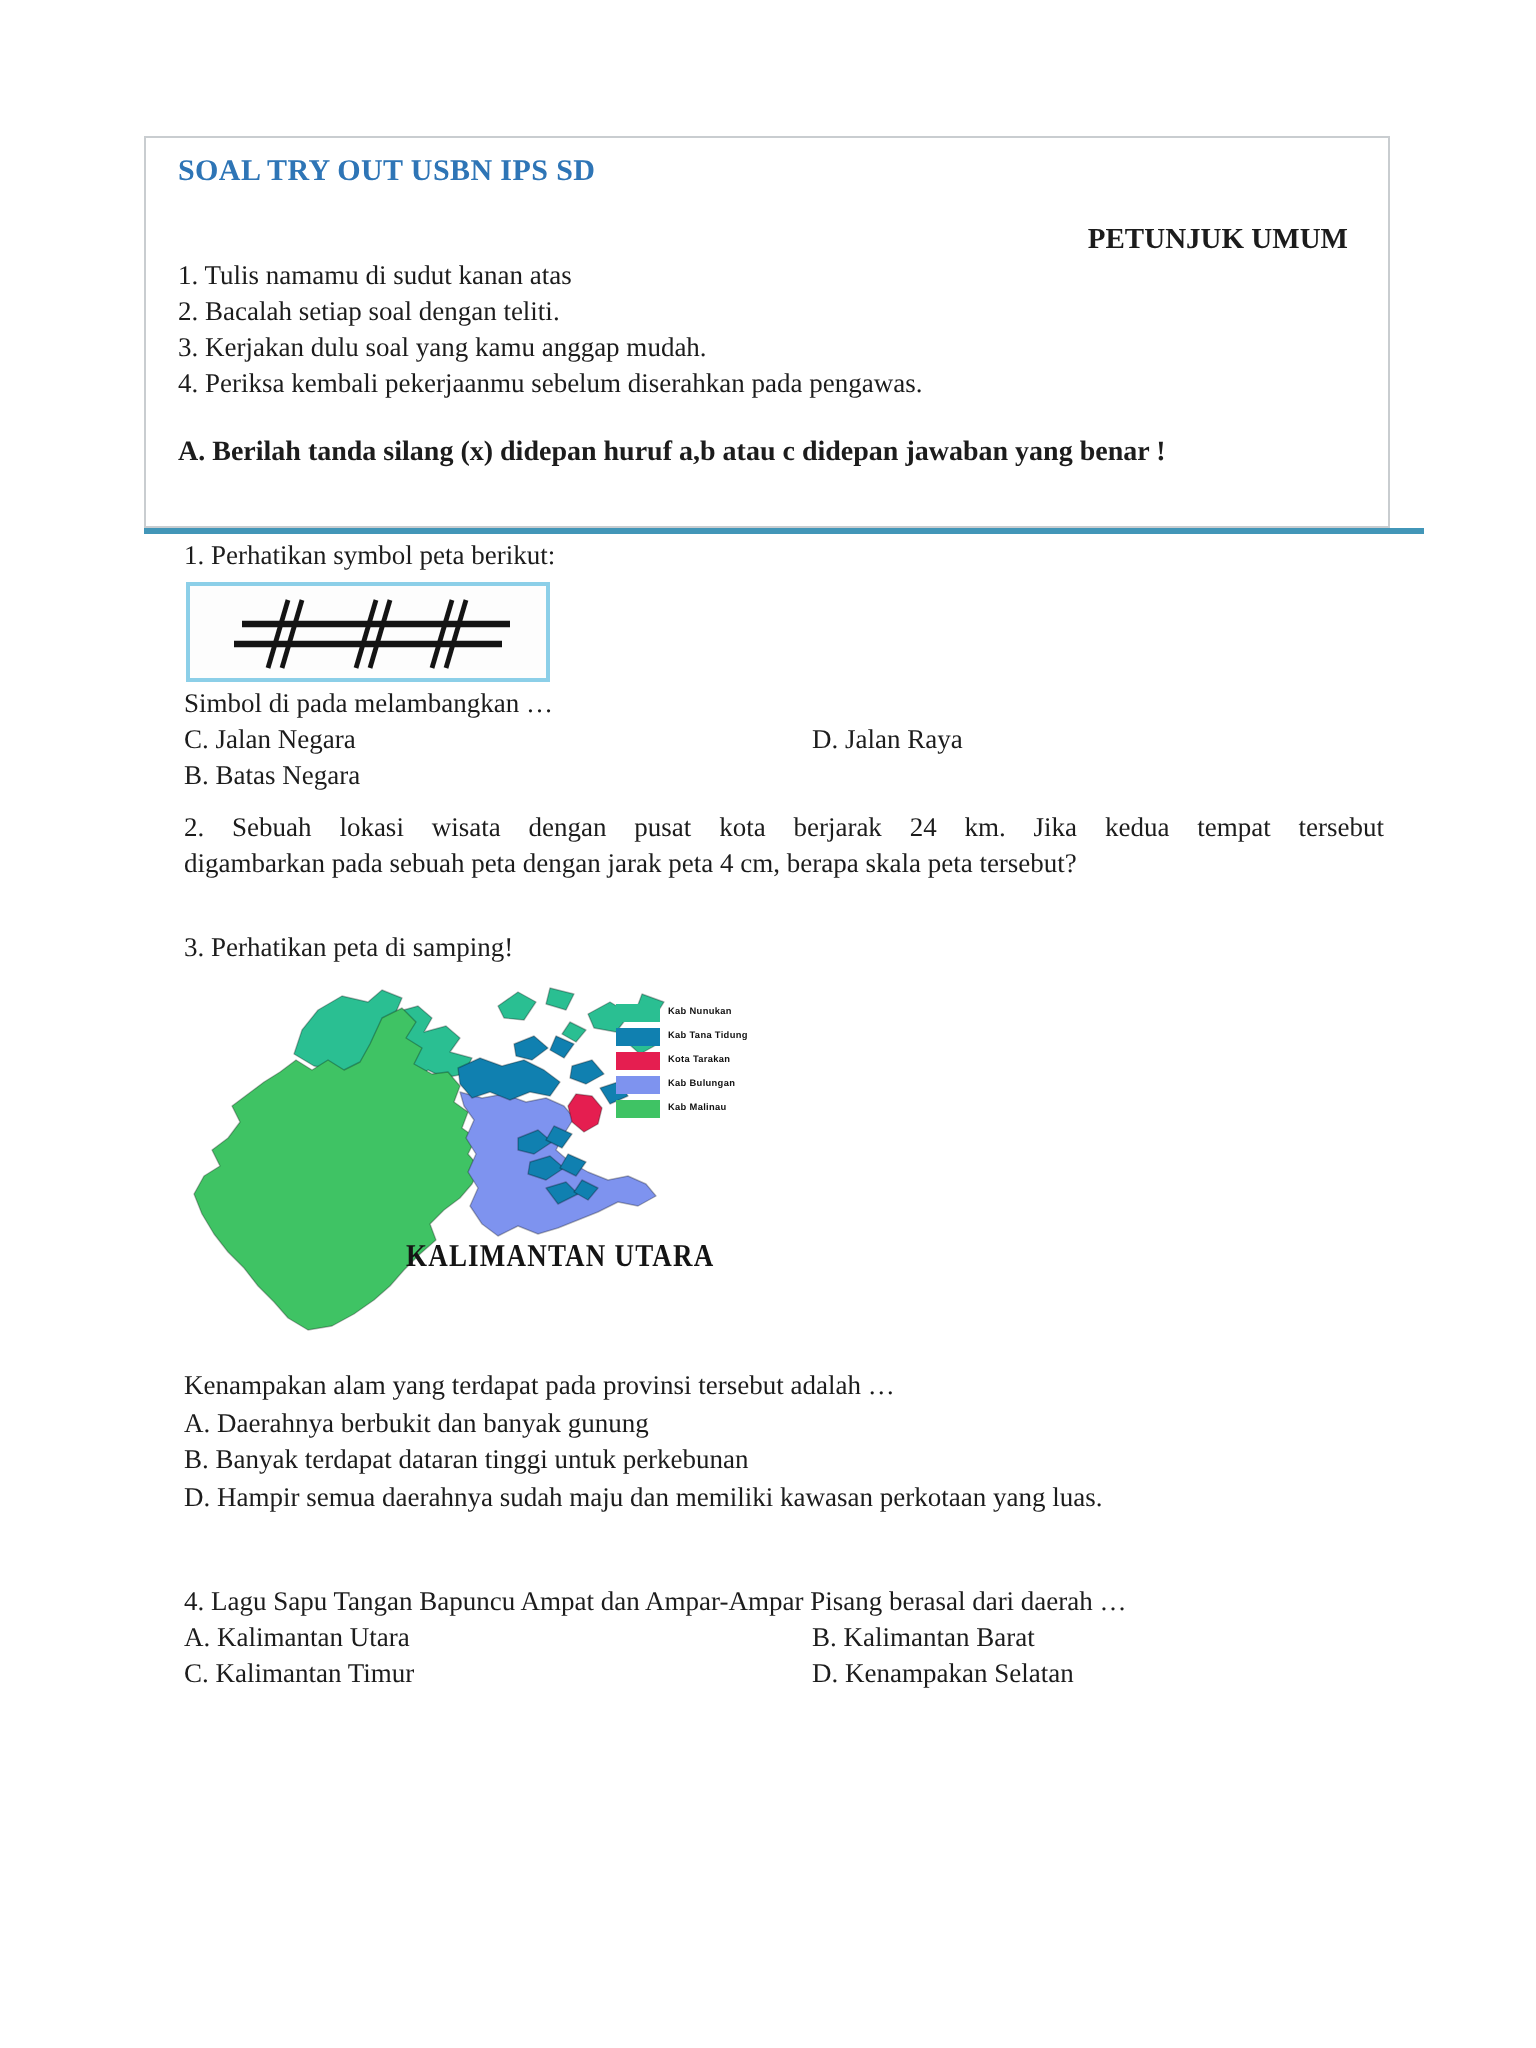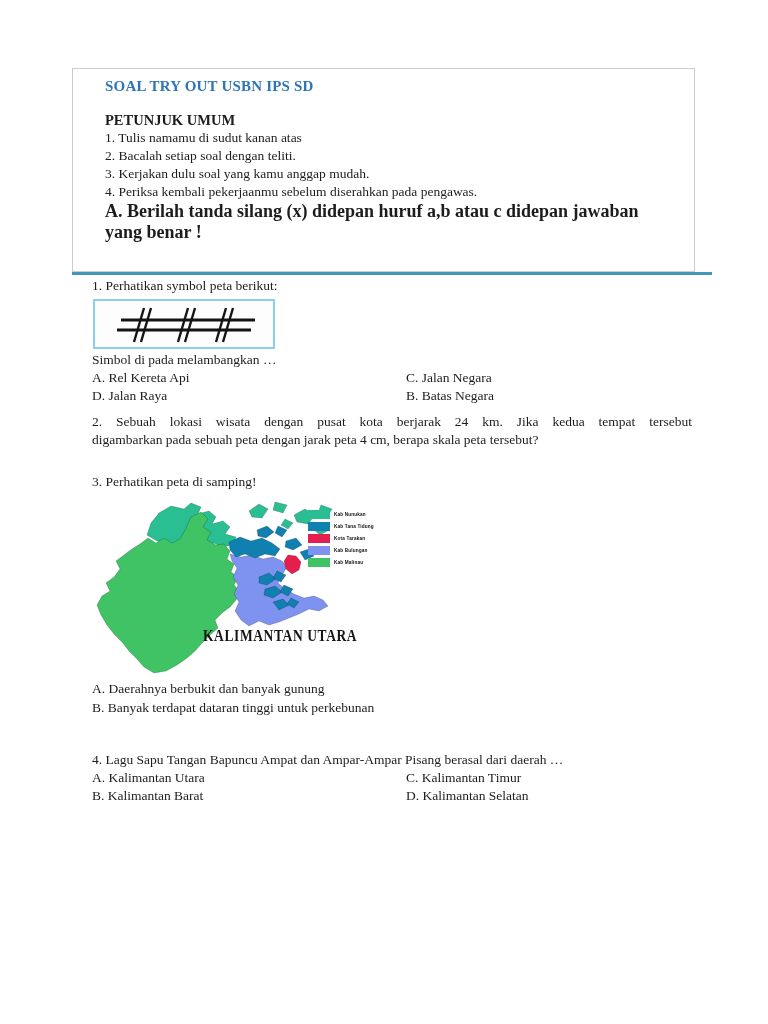--- a/index.html
+++ b/index.html
@@ -3,26 +3,26 @@
 <meta charset="utf-8">
 <style>
   html,body{margin:0;padding:0;}
   body{
     width:768px;height:1024px;background:#ffffff;
     font-family:"Liberation Serif", serif;
     color:#1c1c1c;font-size:13.5px;position:relative;overflow:hidden;
   }
   .header-box{
     margin:68px 0 0 72px;width:623px;box-sizing:border-box;
-    border:1px solid #c9cdd0;padding:9px 20px 28px 32px;
+    border:1px solid #c9cdd0;padding:9px 20px 28px 16px;
   }
   .exam-title{font-weight:bold;font-size:15px;letter-spacing:0.2px;}
-  .petunjuk-title{font-weight:bold;font-size:14.5px;margin-top:17px;}
+  .petunjuk-title{font-weight:bold;font-size:14.5px;margin-top:17px;text-align:right;}
   .instr-line{line-height:18px;}
-  .section-a{font-weight:bold;font-size:18px;}
+  .section-a{font-weight:bold;font-size:14px;margin-top:18px;}
   .divider{margin-left:72px;width:640px;height:3px;}
   .content{padding:2px 76px 0 92px;}
   .q-line{line-height:18px;}
   .symbol-box{
     width:178px;height:46px;border:2px solid #8ccfe8;margin:4px 0 2px 1px;
     background:#fdfdfd;
   }
   .opt-grid{display:grid;grid-template-columns:314px auto;line-height:18px;}
   .q2-block{margin-top:8px;}
   .just{ text-align:justify; text-align-last:justify; line-height:18px;}
@@ -74,21 +74,20 @@
         <path d="M83,41 L93,7" stroke-width="2.4"></path>
         <path d="M90,41 L100,7" stroke-width="2.4"></path>
         <path d="M121,41 L131,7" stroke-width="2.4"></path>
         <path d="M128,41 L138,7" stroke-width="2.4"></path>
       </g>
     </svg>
   </div>
 
   <div class="q-line">Simbol di pada melambangkan …</div>
   <div class="opt-grid">
-    <span>A. Rel Kereta Api</span>
     <span>C. Jalan Negara</span>
     <span>D. Jalan Raya</span>
     <span>B. Batas Negara</span>
   </div>
 
   <div class="q2-block">
     <div class="just">2. Sebuah lokasi wisata dengan pusat kota berjarak 24 km. Jika kedua tempat tersebut</div>
     <div class="q-line">digambarkan pada sebuah peta dengan jarak peta 4 cm, berapa skala peta tersebut?</div>
   </div>
 
@@ -147,29 +146,31 @@
         </div>
         <div class="legend-row">
           <span class="legend-swatch" style="background: rgb(63, 195, 100);"></span>
           <span class="legend-label">Kab Malinau</span>
         </div>
       </div>
 
       <div class="map-caption">KALIMANTAN UTARA</div>
     </div>
 
+    <div class="q3-question">Kenampakan alam yang terdapat pada provinsi tersebut adalah …</div>
     <div class="stacked">
       <div>A. Daerahnya berbukit dan banyak gunung</div>
       <div>B. Banyak terdapat dataran tinggi untuk perkebunan</div>
+      <div>D. Hampir semua daerahnya sudah maju dan memiliki kawasan perkotaan yang luas.</div>
     </div>
   </div>
 
   <div class="q4-block">
     <div class="q-line">4. Lagu Sapu Tangan Bapuncu Ampat dan Ampar-Ampar Pisang  berasal dari daerah …</div>
     <div class="opt-grid">
       <span>A. Kalimantan Utara</span>
+      <span>B. Kalimantan Barat</span>
       <span>C. Kalimantan Timur</span>
-      <span>B. Kalimantan Barat</span>
-      <span>D. Kalimantan Selatan</span>
+      <span>D. Kenampakan Selatan</span>
     </div>
   </div>
 
 </div>
 
 </body></html>

